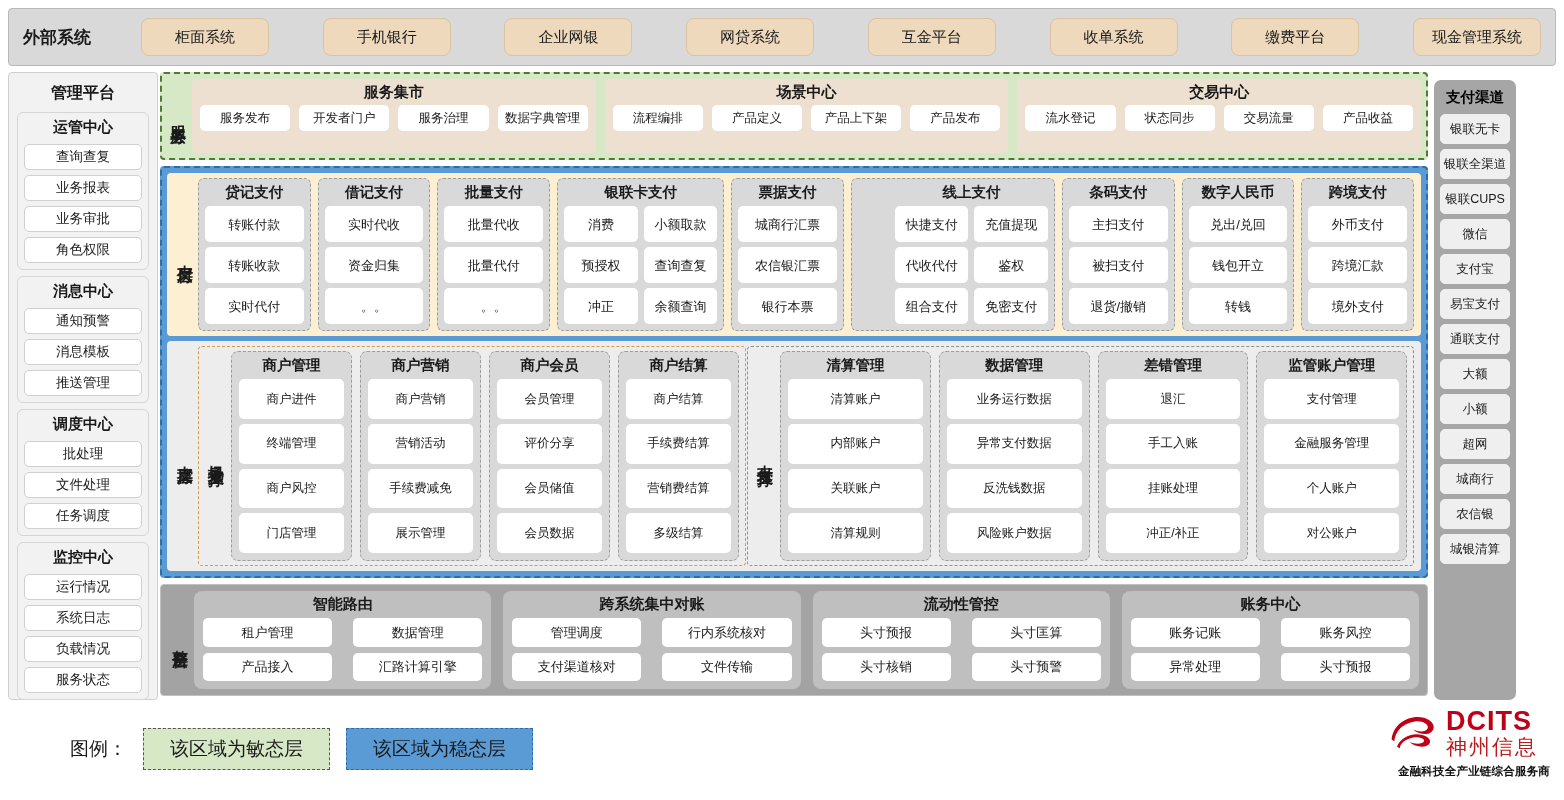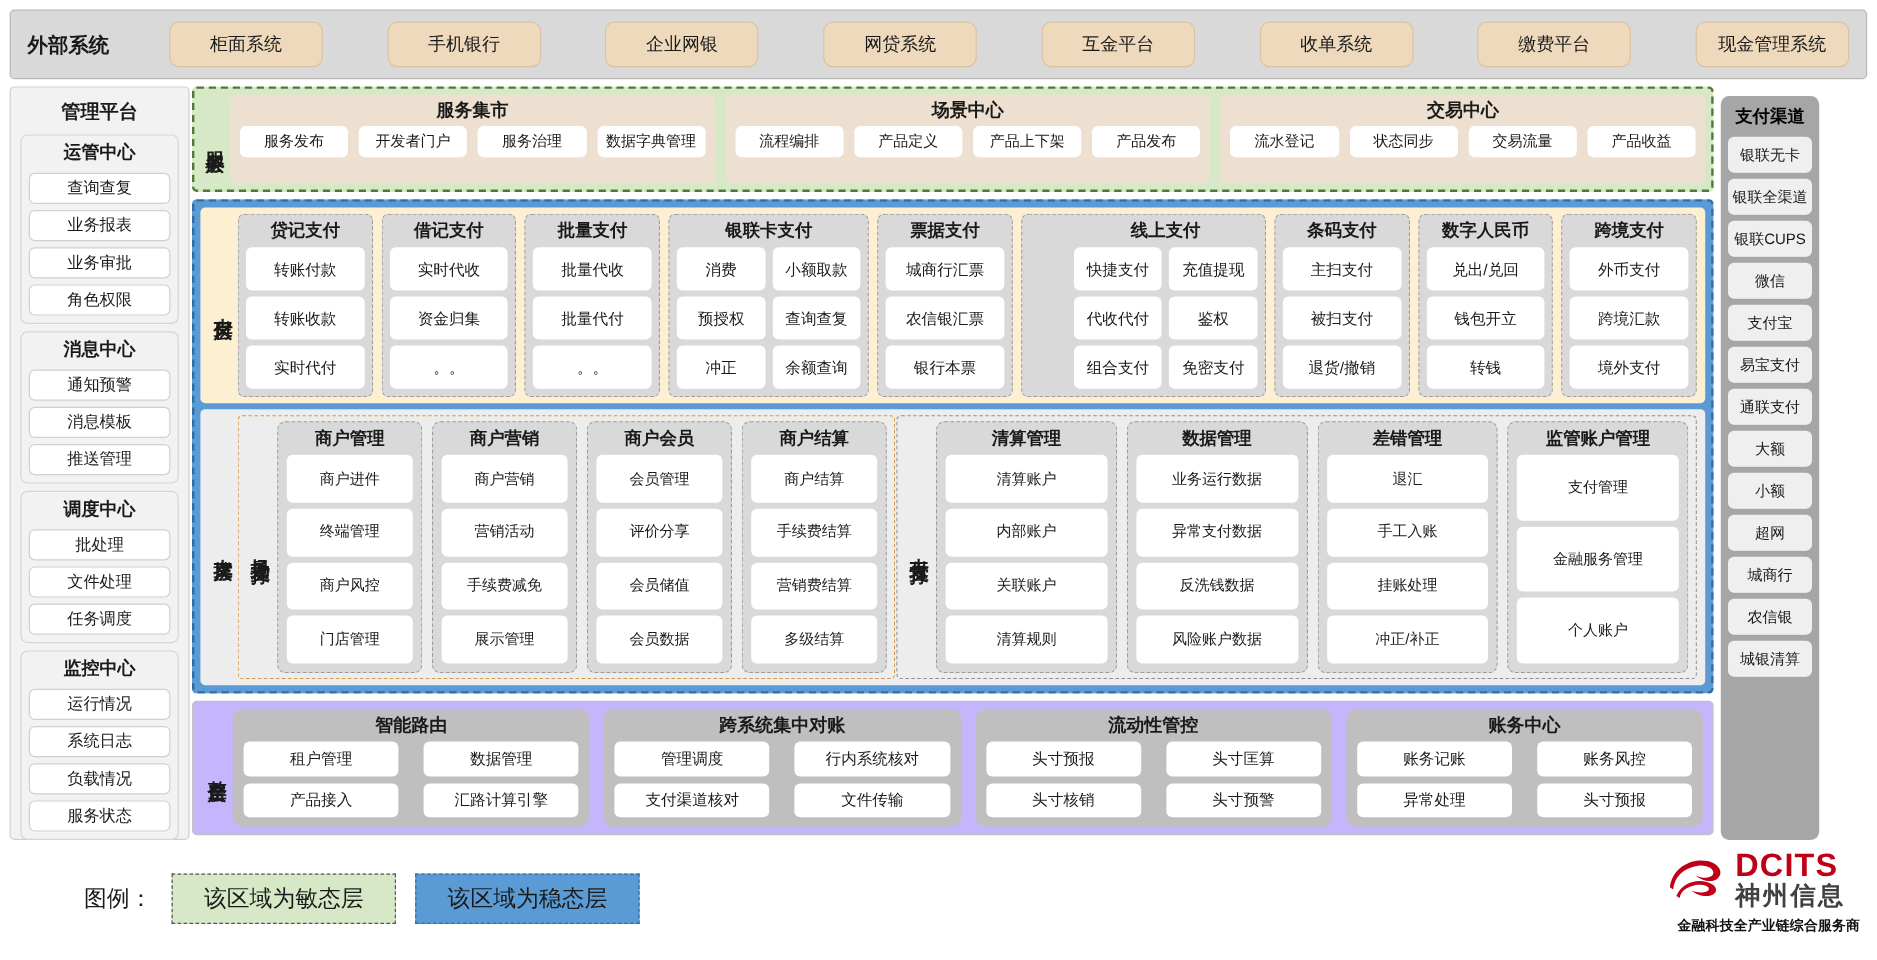--- a/index.html
+++ b/index.html
@@ -118,21 +118,21 @@
     flex:1; background:#d9d9d9; border:1.5px dashed #9c9c9c; border-radius:7px;
     padding:2px 7px 7px; display:flex; flex-direction:column;
   }
   .sup-group-title { font-size:14.5px; font-weight:bold; text-align:center; padding:2px 0 4px; }
   .sup-items { display:flex; flex-direction:column; gap:5px; flex:1; }
   .sup-items .chip { flex:1; border:none; font-size:12.5px; }
 
   
   .integ-layer {
     position:absolute; left:0; top:512px; width:1268px; height:112px;
-    background:#c4b5fd; border:1px solid #c0c0c0; border-radius:4px;
+    background:#a3a3a3; border:1px solid #c0c0c0; border-radius:4px;
     display:flex; align-items:stretch; padding:6px 8px;
   }
   .integ-groups { display:flex; flex:1; gap:12px; padding-left:4px; }
   .integ-group {
     flex:1; background:#bfbfbf; border-radius:8px;
     padding:2px 9px 8px; display:flex; flex-direction:column;
   }
   .integ-group-title { font-size:15px; font-weight:bold; text-align:center; padding:2px 0 4px; }
   .integ-rows { display:flex; flex-direction:column; gap:6px; flex:1; }
   .integ-row { display:flex; gap:21px; flex:1; }
@@ -147,21 +147,21 @@
   }
   .legend-box.agile { background:#d6e8c6; border:1.5px dashed #555; }
   .legend-box.stable { background:#5b9bd5; border:1.5px dashed #2f6ea5; }
 
   
   .logo { position:absolute; left:1388px; top:708px; width:172px; height:86px; }
   .logo-row { display:flex; align-items:center; gap:4px; }
   .logo-mark { width:54px; height:44px; flex:none; }
   .logo-text { display:flex; flex-direction:column; }
   .logo-en { font-size:27px; font-weight:bold; color:#c00017; letter-spacing:1px; line-height:1; }
-  .logo-cn { font-size:21px; font-weight:bold; color:#404040; letter-spacing:2px; line-height:1.15; }
+  .logo-cn { font-size:21px; font-weight:normal; color:#b91c1c; letter-spacing:2px; line-height:1.15; }
   .logo-tag { font-size:11.5px; font-weight:bold; color:#111; margin-top:5px; text-align:center; letter-spacing:0.2px; }
 </style>
 </head>
 <body>
 
 <div class="page">
 
   <div class="ext-bar">
     <div class="ext-title">外部系统</div>
     <div class="ext-items" id="ext-items">
@@ -475,20 +475,21 @@
                     <div class="chip">挂账处理</div>
                     <div class="chip">冲正/补正</div>
                   </div>
                 </div>
                 <div class="sup-group">
                   <div class="sup-group-title">监管账户管理</div>
                   <div class="sup-items">
                     <div class="chip">支付管理</div>
                     <div class="chip">金融服务管理</div>
                     <div class="chip">个人账户</div>
+                    <div class="chip">对公账户</div>
                   </div>
                 </div>
               </div>
             </div>
           </div>
       </div>
 
     </div>
 
     <div class="integ-layer">

